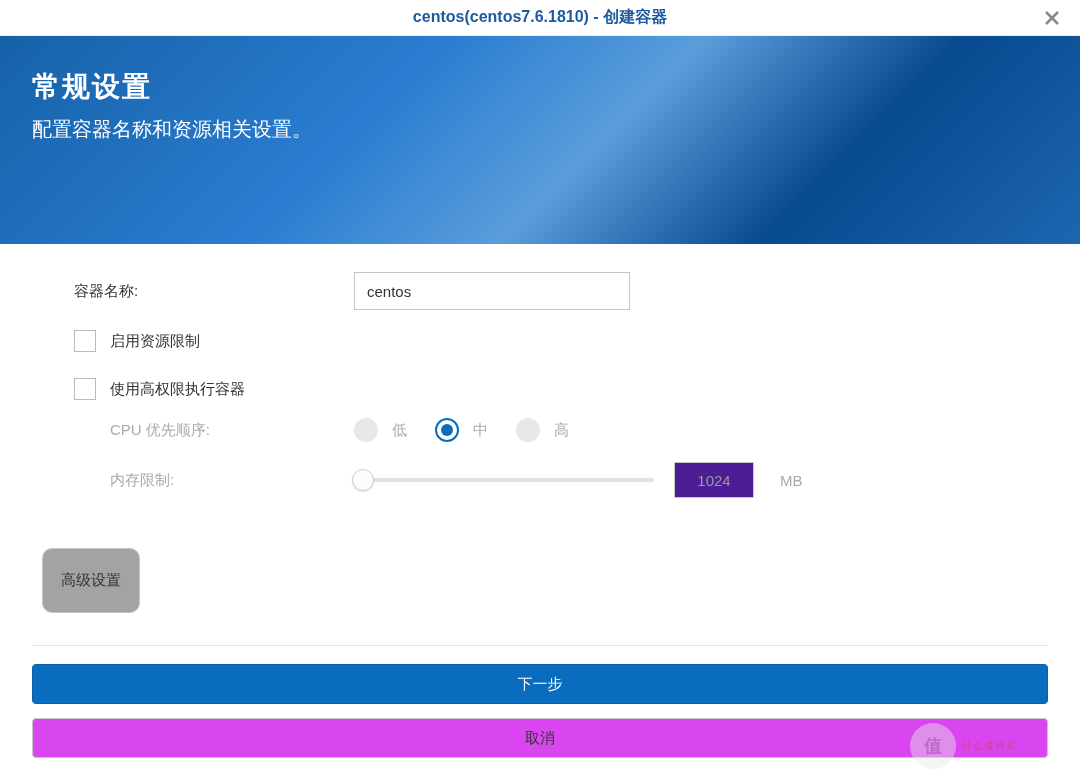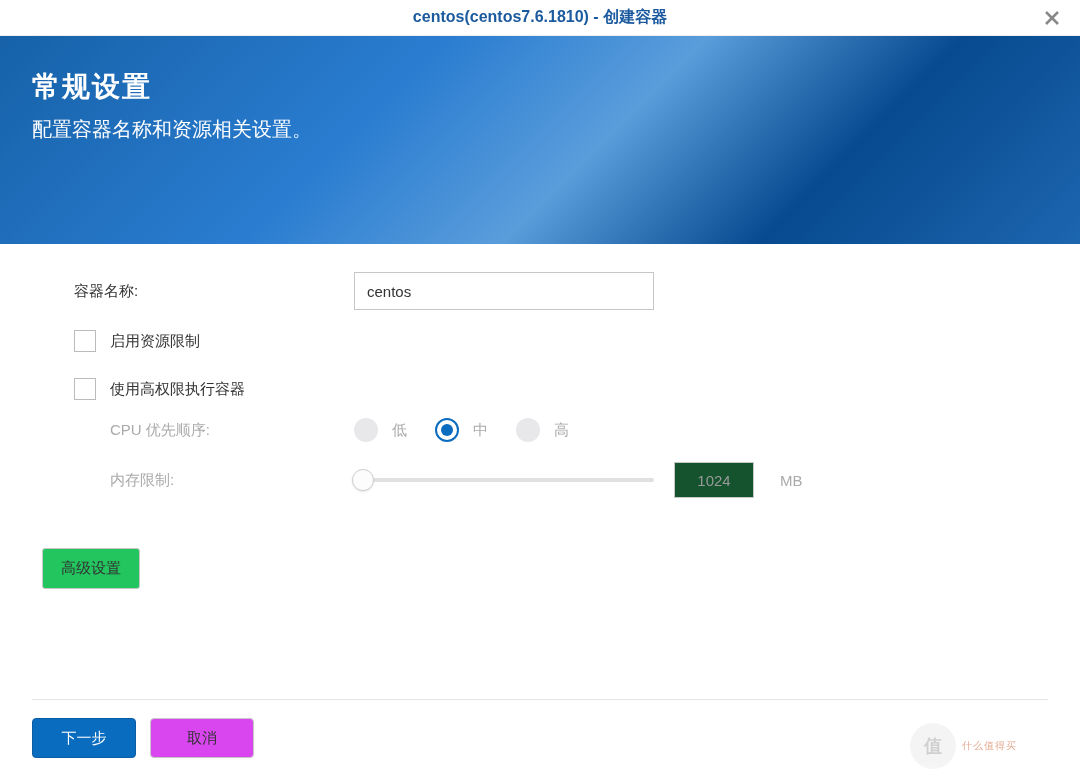--- a/index.html
+++ b/index.html
@@ -72,21 +72,21 @@
     .label-col {
       width: 280px;
       font-size: 15px;
       color: #333;
     }
     .indent-label {
       padding-left: 36px;
       color: #888;
     }
     .text-input {
-      width: 300px;
+      width: 276px;
       height: 38px;
       border: 1px solid #c7c7c7;
       padding: 0 12px;
       font-size: 15px;
       color: #333;
       outline: none;
     }
     .checkbox-row {
       margin-top: 26px;
       margin-bottom: 18px;
@@ -169,51 +169,52 @@
       transform: translate(-2px, -50%);
       box-shadow: 0 1px 2px rgba(0,0,0,0.1);
     }
     .mem-input {
       width: 80px;
       height: 36px;
       border: 1px solid #c7c7c7;
       text-align: center;
       font-size: 15px;
       color: #999;
-      background: #14532d;
+      background: #4c1d95;
     }
     .mem-unit {
       font-size: 15px;
       color: #999;
       margin-left: 6px;
     }
     .adv-btn {
       margin-top: 30px;
-      padding: 10px 18px;
-      background: #22c55e;
+      padding: 22px 18px;
+      background: #a3a3a3;
       border: 1px solid #c7c7c7;
-      border-radius: 3px;
+      border-radius: 10px;
       font-size: 15px;
       color: #333;
       cursor: pointer;
     }
     .footer {
       position: absolute;
       left: 32px;
       right: 32px;
       bottom: 18px;
     }
     .footer-line {
       height: 1px;
       background: #e5e5e5;
       margin-bottom: 18px;
     }
     .footer-buttons {
       display: flex;
       gap: 14px;
+      flex-direction: column;
     }
     .btn {
       min-width: 104px;
       height: 40px;
       border-radius: 4px;
       font-size: 15px;
       cursor: pointer;
       border: 1px solid transparent;
     }
     .btn-primary {

